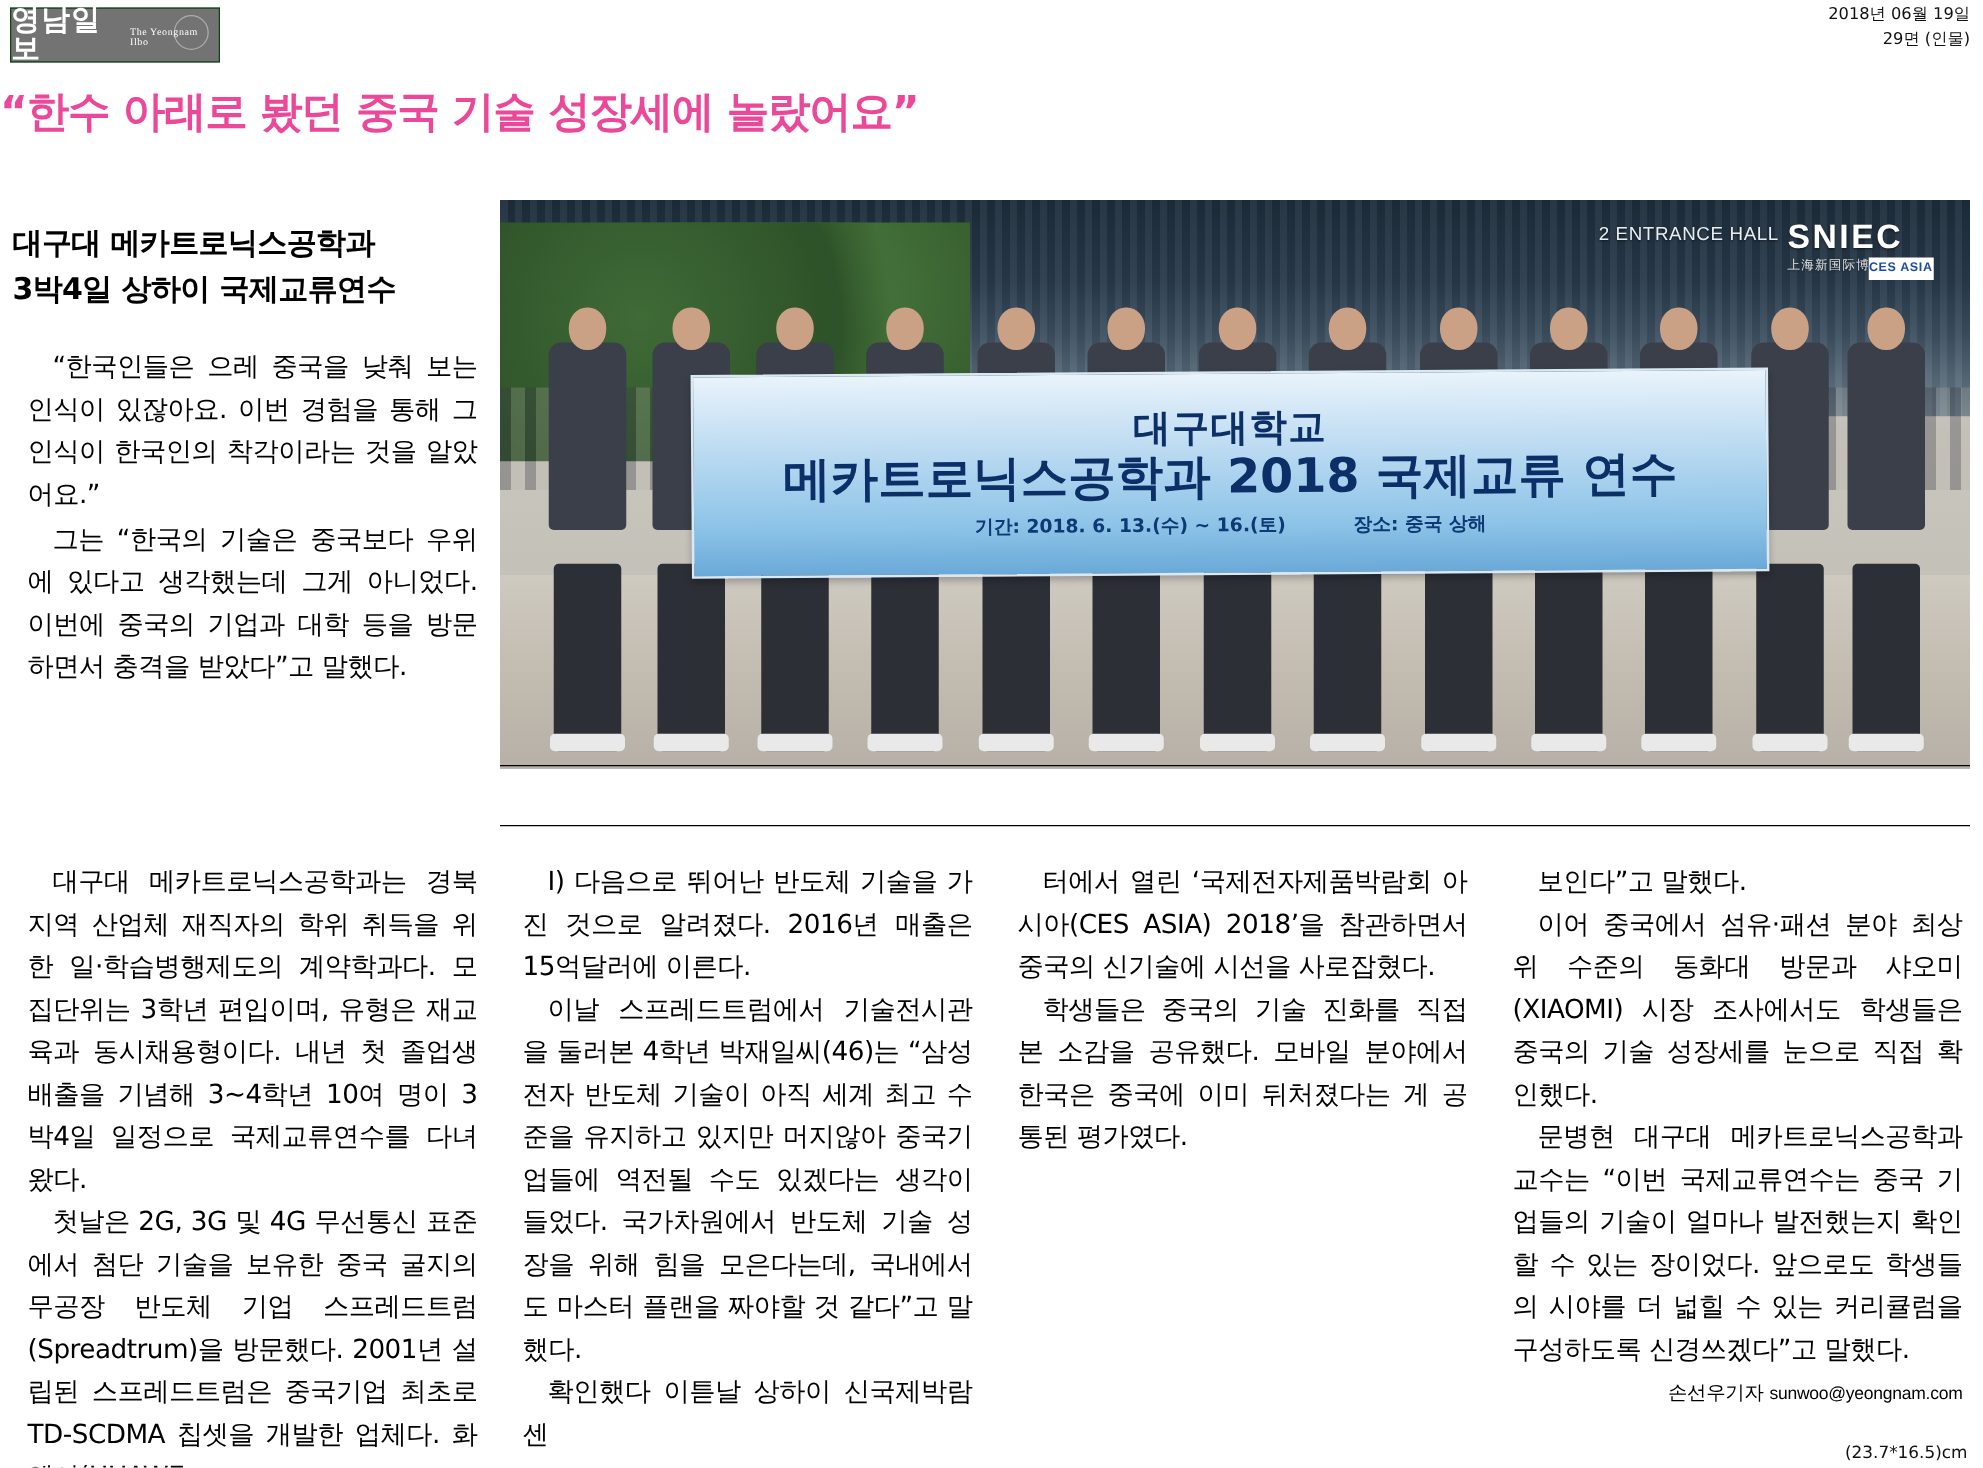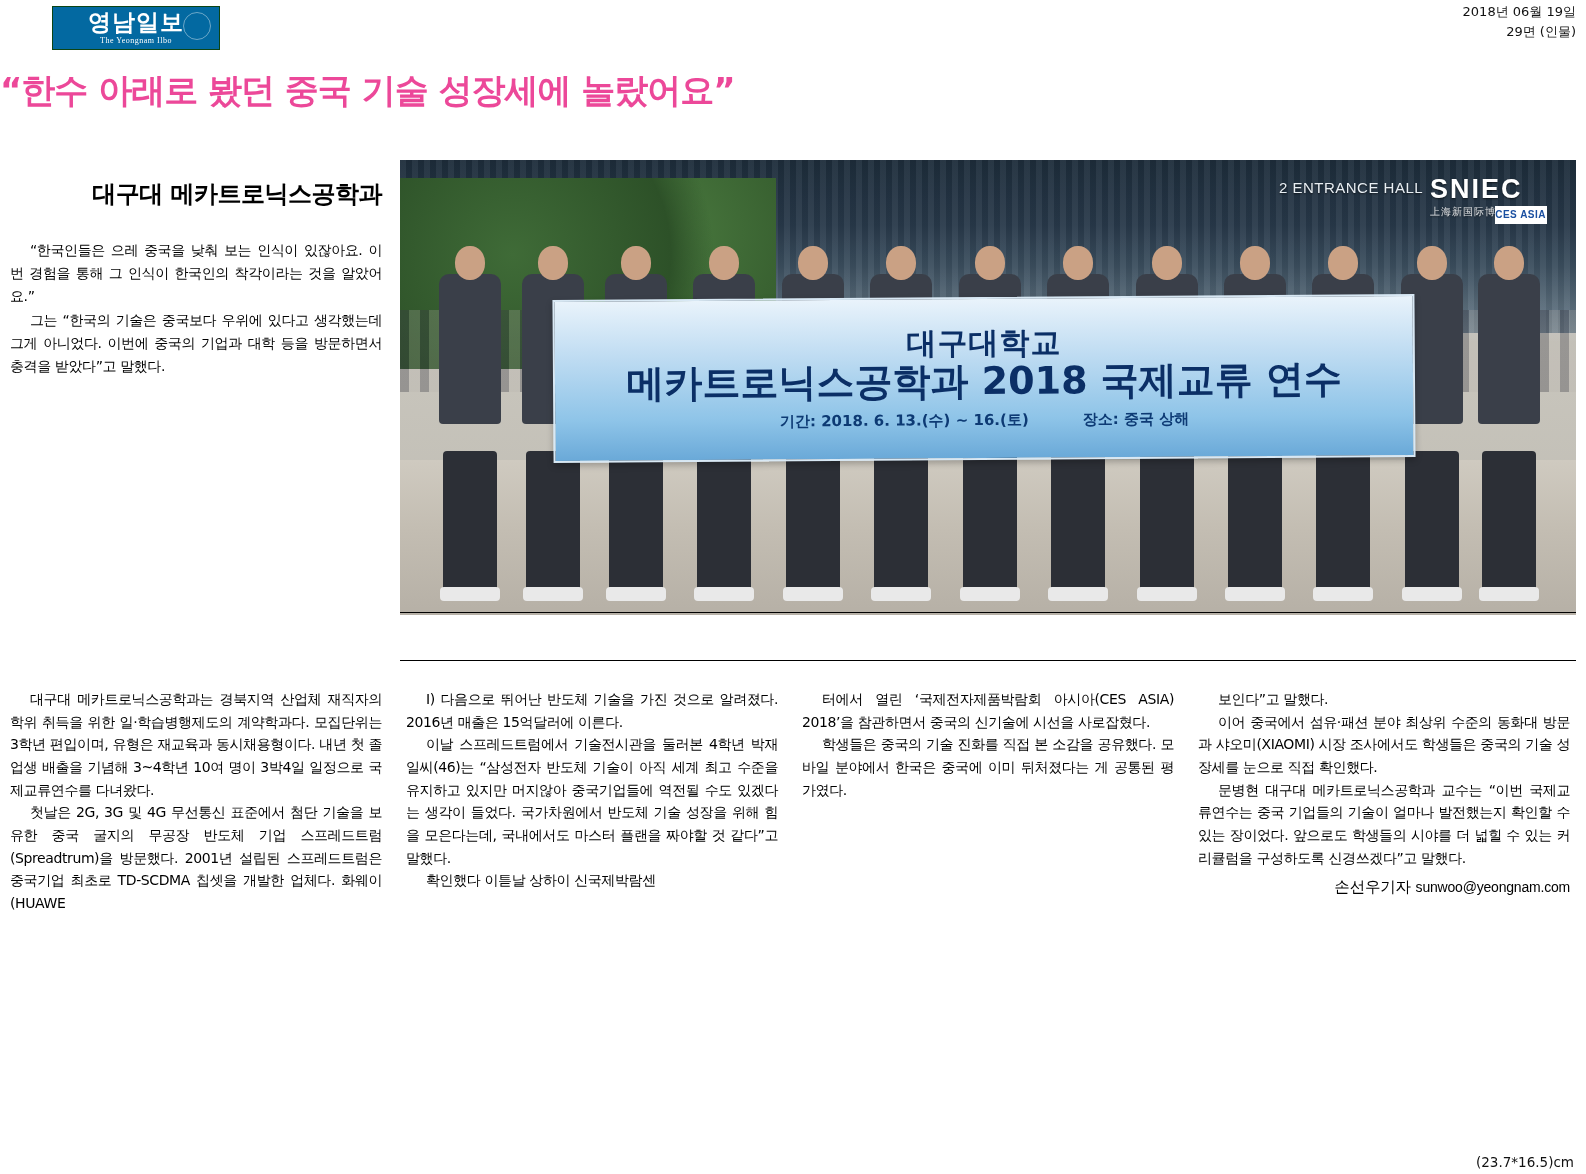--- a/index.html
+++ b/index.html
@@ -23,28 +23,27 @@
     box-sizing: border-box;
   }
 
   
   .masthead {
     position: absolute;
     top: 6px;
     left: 8px;
     width: 166px;
     height: 42px;
-    background: #0369a1;
+    background: #737373;
     border: 1px solid #0c4414;
     display: flex;
-    flex-direction: column;
+    flex-direction: row;
     align-items: center;
     justify-content: center;
     color: #fff;
-    margin-left: 44px;
   }
   .masthead .ko {
     font-family: "DejaVu Sans", sans-serif;
     font-weight: bold;
     font-size: 23px;
     letter-spacing: 1px;
     line-height: 1;
   }
   .masthead .en {
     font-family: "Liberation Serif", serif;
@@ -96,29 +95,28 @@
     left: 10px;
     width: 372px;
   }
   .subhead {
     font-family: "DejaVu Sans", sans-serif;
     font-weight: bold;
     font-size: 24px;
     line-height: 1.55;
     letter-spacing: -.5px;
     margin: 0 0 26px 0;
-    text-align: right;
   }
   .body-p {
     font-family: "DejaVu Sans", sans-serif;
-    font-size: 14px;
+    font-size: 21px;
     line-height: 1.62;
     text-align: justify;
     text-justify: inter-character;
-    margin: 0 0 2px 0;
+    margin: 0 0 2px 12px;
     text-indent: 20px;
     letter-spacing: -.4px;
   }
 
   
   .photo-wrap {
     position: absolute;
     top: 160px;
     left: 400px;
     width: 1176px;
@@ -357,20 +355,21 @@
   <div class="issue-info">
     <div>2018년 06월 19일</div>
     <div>29면 (인물)</div>
   </div>
 
   <h1 class="headline">“한수 아래로 봤던 중국 기술 성장세에 놀랐어요”</h1>
 
   <div class="left-col">
     <div class="subhead">
       <div>대구대 메카트로닉스공학과</div>
+      <div>3박4일 상하이 국제교류연수</div>
     </div>
     <p class="body-p">“한국인들은 으레 중국을 낮춰 보는 인식이 있잖아요. 이번 경험을 통해 그 인식이 한국인의 착각이라는 것을 알았어요.”</p>
     <p class="body-p">그는 “한국의 기술은 중국보다 우위에 있다고 생각했는데 그게 아니었다. 이번에 중국의 기업과 대학 등을 방문하면서 충격을 받았다”고 말했다.</p>
   </div>
 
   <div class="photo-wrap">
     <div class="photo">
       <div class="bldg"></div>
       <div class="trees"></div>
       <div class="sniec">

